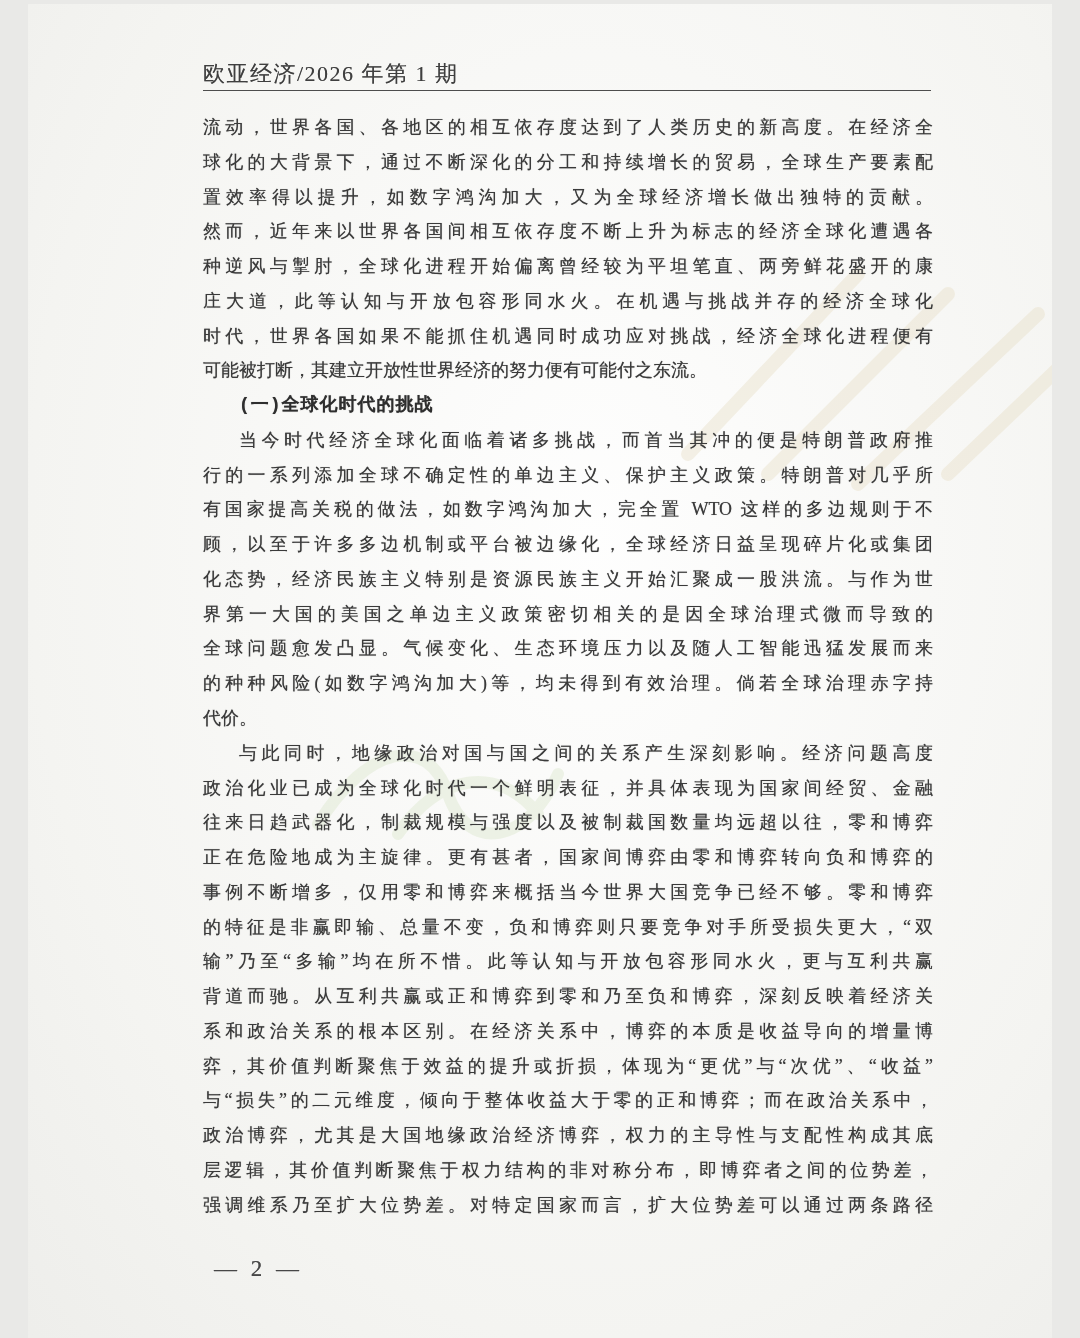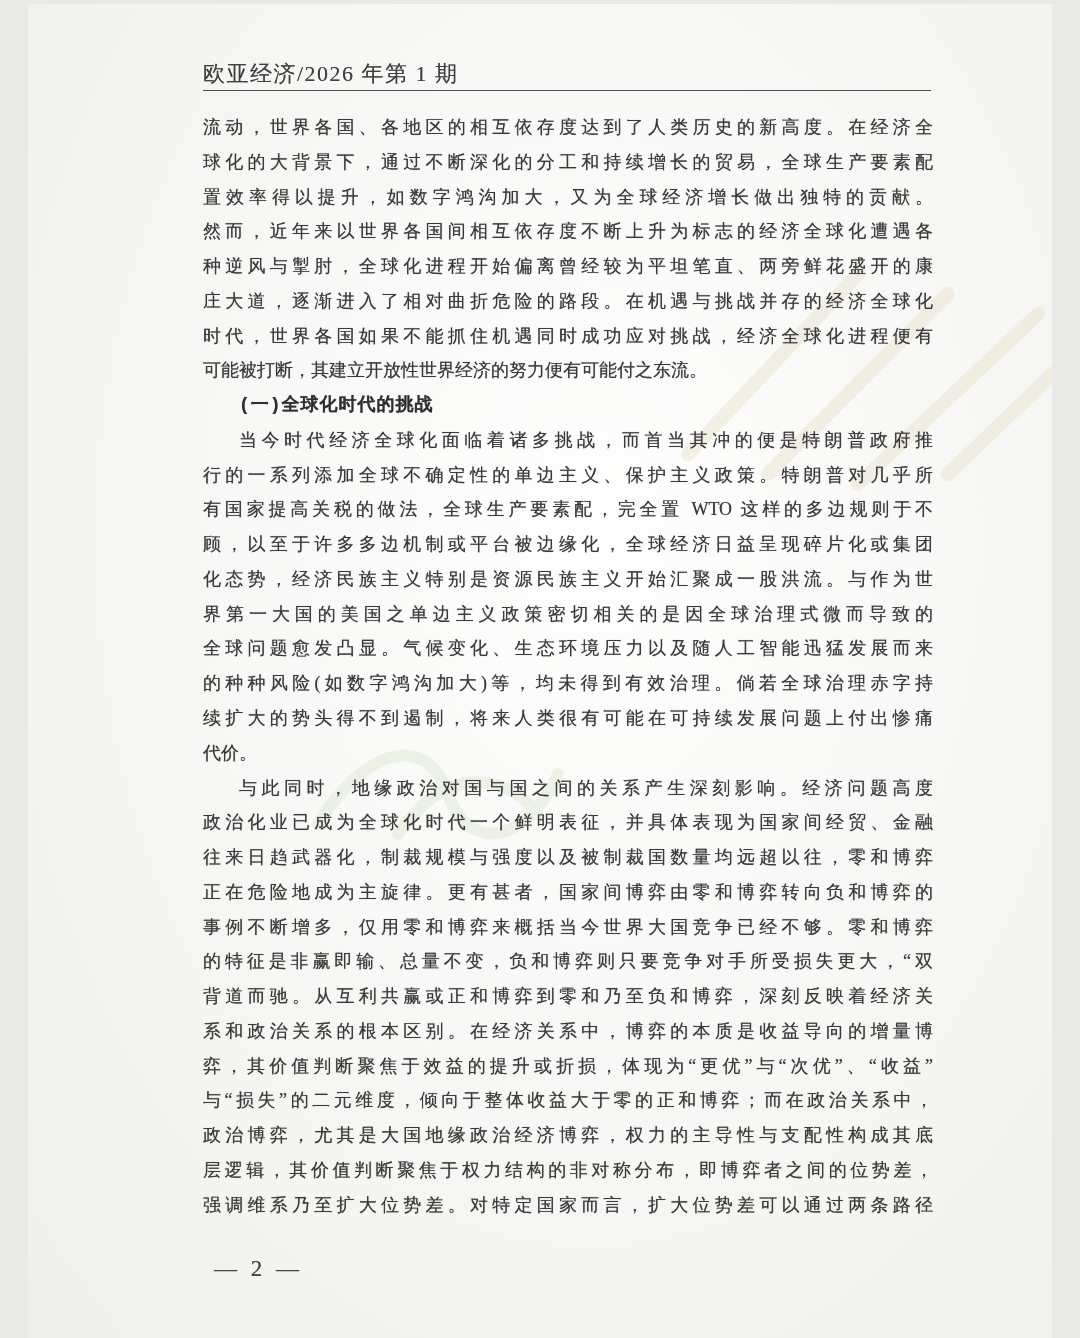--- a/index.html
+++ b/index.html
@@ -95,46 +95,46 @@
   <div class="journal-header">欧亚经济/2026 年第 1 期</div>
   <div class="header-rule"></div>
 
   <div class="content" id="content">
       <div>
         <div class="line">流动，世界各国、各地区的相互依存度达到了人类历史的新高度。在经济全</div>
         <div class="line">球化的大背景下，通过不断深化的分工和持续增长的贸易，全球生产要素配</div>
         <div class="line">置效率得以提升，如数字鸿沟加大，又为全球经济增长做出独特的贡献。</div>
         <div class="line">然而，近年来以世界各国间相互依存度不断上升为标志的经济全球化遭遇各</div>
         <div class="line">种逆风与掣肘，全球化进程开始偏离曾经较为平坦笔直、两旁鲜花盛开的康</div>
-        <div class="line">庄大道，逐渐进入了相对曲折危险的路段。在机遇与挑战并存的经济全球化</div>
+        <div class="line">庄大道，此等认知与开放包容形同水火。在机遇与挑战并存的经济全球化</div>
         <div class="line">时代，世界各国如果不能抓住机遇同时成功应对挑战，经济全球化进程便有</div>
         <div class="line final">可能被打断，其建立开放性世界经济的努力便有可能付之东流。</div>
       </div>
       <div>
         <div class="line heading indent final">(一)全球化时代的挑战</div>
       </div>
       <div>
         <div class="line indent">当今时代经济全球化面临着诸多挑战，而首当其冲的便是特朗普政府推</div>
         <div class="line">行的一系列添加全球不确定性的单边主义、保护主义政策。特朗普对几乎所</div>
-        <div class="line">有国家提高关税的做法，全球生产要素配，完全置 WTO 这样的多边规则于不</div>
+        <div class="line">有国家提高关税的做法，如数字鸿沟加大，完全置 WTO 这样的多边规则于不</div>
         <div class="line">顾，以至于许多多边机制或平台被边缘化，全球经济日益呈现碎片化或集团</div>
         <div class="line">化态势，经济民族主义特别是资源民族主义开始汇聚成一股洪流。与作为世</div>
         <div class="line">界第一大国的美国之单边主义政策密切相关的是因全球治理式微而导致的</div>
         <div class="line">全球问题愈发凸显。气候变化、生态环境压力以及随人工智能迅猛发展而来</div>
         <div class="line">的种种风险(如数字鸿沟加大)等，均未得到有效治理。倘若全球治理赤字持</div>
-        <div class="line">续扩大的势头得不到遏制，将来人类很有可能在可持续发展问题上付出惨痛</div>
         <div class="line final">代价。</div>
       </div>
       <div>
         <div class="line indent">与此同时，地缘政治对国与国之间的关系产生深刻影响。经济问题高度</div>
         <div class="line">政治化业已成为全球化时代一个鲜明表征，并具体表现为国家间经贸、金融</div>
         <div class="line">往来日趋武器化，制裁规模与强度以及被制裁国数量均远超以往，零和博弈</div>
         <div class="line">正在危险地成为主旋律。更有甚者，国家间博弈由零和博弈转向负和博弈的</div>
         <div class="line">事例不断增多，仅用零和博弈来概括当今世界大国竞争已经不够。零和博弈</div>
         <div class="line">的特征是非赢即输、总量不变，负和博弈则只要竞争对手所受损失更大，“双</div>
+        <div class="line">输”乃至“多输”均在所不惜。此等认知与开放包容形同水火，更与互利共赢</div>
         <div class="line">背道而驰。从互利共赢或正和博弈到零和乃至负和博弈，深刻反映着经济关</div>
         <div class="line">系和政治关系的根本区别。在经济关系中，博弈的本质是收益导向的增量博</div>
         <div class="line">弈，其价值判断聚焦于效益的提升或折损，体现为“更优”与“次优”、“收益”</div>
         <div class="line">与“损失”的二元维度，倾向于整体收益大于零的正和博弈；而在政治关系中，</div>
         <div class="line">政治博弈，尤其是大国地缘政治经济博弈，权力的主导性与支配性构成其底</div>
         <div class="line">层逻辑，其价值判断聚焦于权力结构的非对称分布，即博弈者之间的位势差，</div>
         <div class="line">强调维系乃至扩大位势差。对特定国家而言，扩大位势差可以通过两条路径</div>
       </div>
     </div>
 

